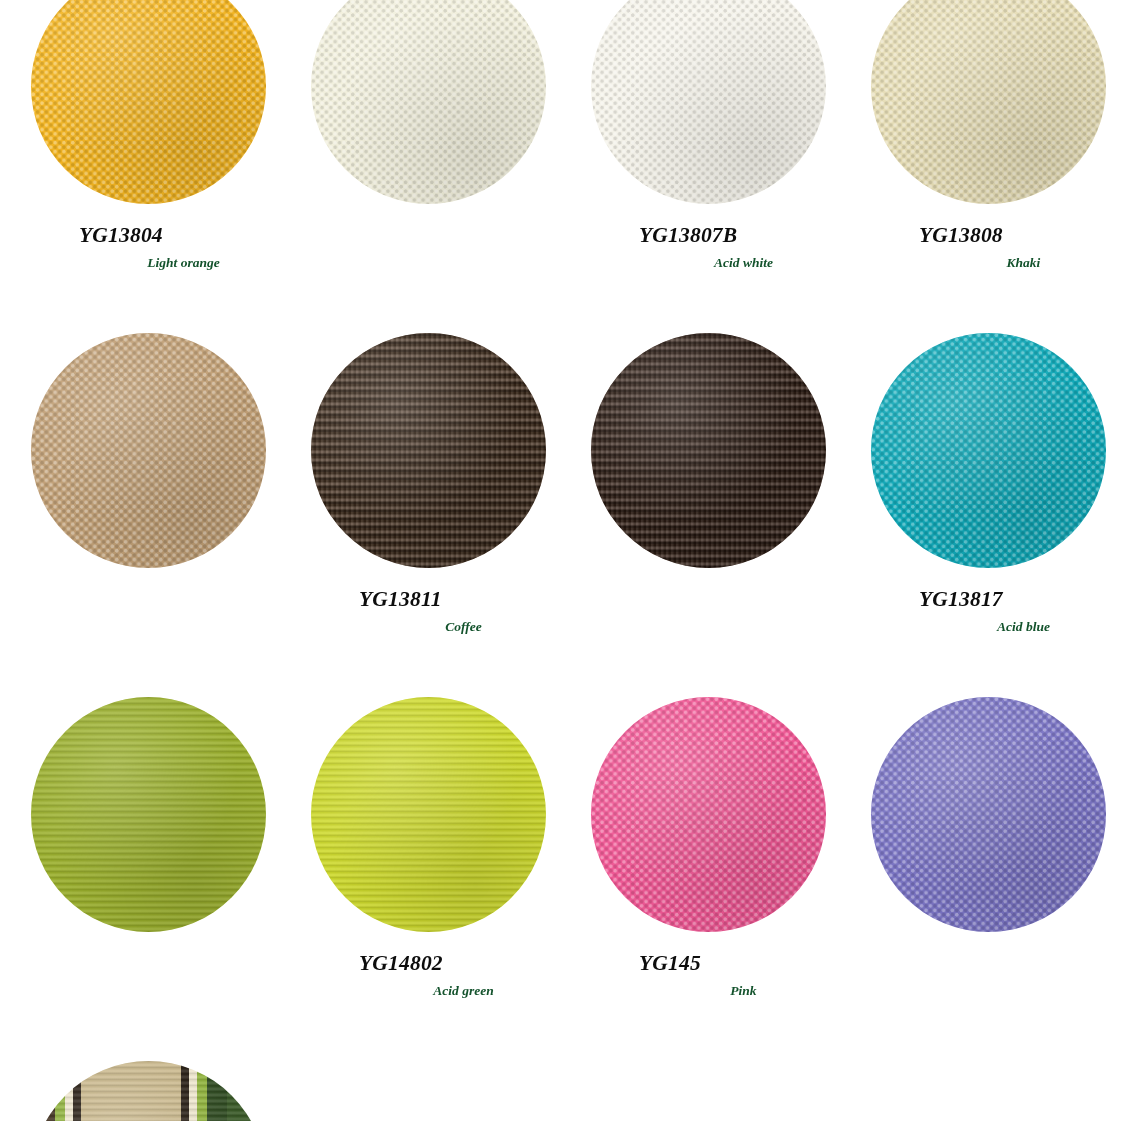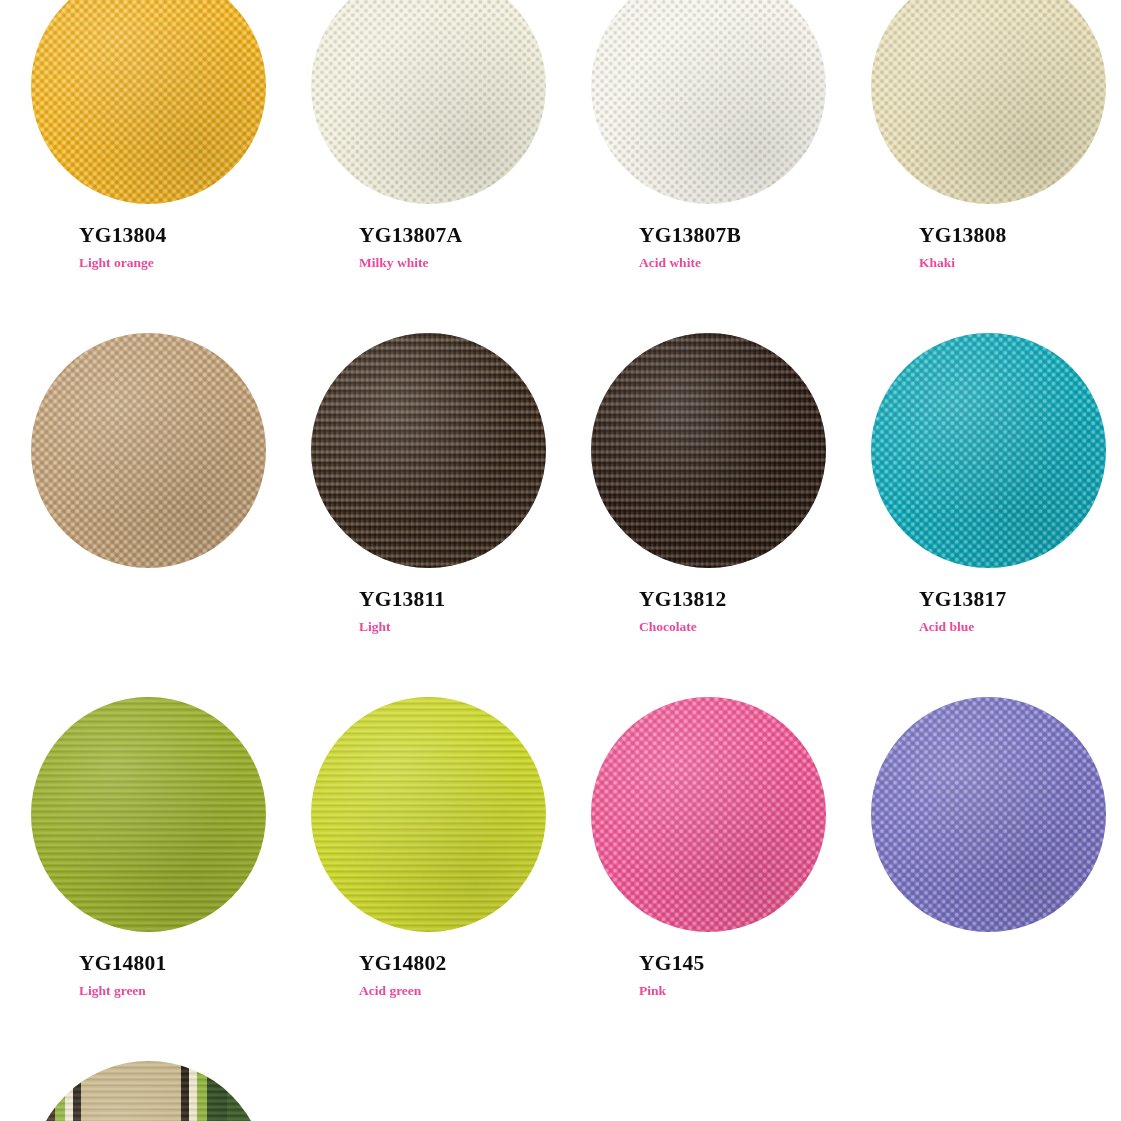--- a/index.html
+++ b/index.html
@@ -116,40 +116,42 @@
   
   .weave-shade {
     background-image:
       radial-gradient(circle at 36% 30%, rgba(255,255,255,0.16) 0%, rgba(255,255,255,0) 55%),
       radial-gradient(circle at 70% 80%, rgba(0,0,0,0.10) 0%, rgba(0,0,0,0) 60%);
   }
 
   .swatch-caption {
     padding-left: 71px;
     padding-top: 14px;
+    font-style: italic;
   }
 
   .swatch-code {
     font-family: "Liberation Serif", "DejaVu Serif", serif;
     font-weight: bold;
     font-size: 21.5px;
     letter-spacing: 0.2px;
     line-height: 1.1;
     color: #0d0d0d;
     white-space: nowrap;
   }
 
   .swatch-name {
     font-family: "Liberation Serif", "DejaVu Serif", serif;
     font-weight: bold;
     font-size: 13.5px;
     line-height: 1.1;
-    color: #ec4899;
+    color: #14532d;
     margin-top: 8px;
     white-space: nowrap;
+    text-align: center;
   }
 </style>
 </head>
 <body>
 
 <div id="swatch-catalog">
   <div class="swatch-grid">
       <div class="swatch-cell">
         <div class="swatch-disc-wrap">
           <div class="swatch-disc" style="background-color: rgb(242, 181, 36);">
@@ -162,24 +164,20 @@
           <div class="swatch-name">Light orange</div>
         </div>
       </div>
       <div class="swatch-cell">
         <div class="swatch-disc-wrap">
           <div class="swatch-disc" style="background-color: rgb(241, 239, 220);">
             <div class="weave weave-dots"></div>
             <div class="weave weave-shade"></div>
           </div>
         </div>
-        <div class="swatch-caption">
-          <div class="swatch-code">YG13807A</div>
-          <div class="swatch-name">Milky white</div>
-        </div>
       </div>
       <div class="swatch-cell">
         <div class="swatch-disc-wrap">
           <div class="swatch-disc" style="background-color: rgb(245, 243, 234);">
             <div class="weave weave-dots"></div>
             <div class="weave weave-shade"></div>
           </div>
         </div>
         <div class="swatch-caption">
           <div class="swatch-code">YG13807B</div>
@@ -208,58 +206,50 @@
       </div>
       <div class="swatch-cell">
         <div class="swatch-disc-wrap">
           <div class="swatch-disc" style="background-color: rgb(75, 53, 35);">
             <div class="weave weave-mottle"></div>
             <div class="weave weave-shade"></div>
           </div>
         </div>
         <div class="swatch-caption">
           <div class="swatch-code">YG13811</div>
-          <div class="swatch-name">Light</div>
+          <div class="swatch-name">Coffee</div>
         </div>
       </div>
       <div class="swatch-cell">
         <div class="swatch-disc-wrap">
           <div class="swatch-disc" style="background-color: rgb(58, 37, 26);">
             <div class="weave weave-mottle"></div>
             <div class="weave weave-shade"></div>
           </div>
         </div>
-        <div class="swatch-caption">
-          <div class="swatch-code">YG13812</div>
-          <div class="swatch-name">Chocolate</div>
-        </div>
       </div>
       <div class="swatch-cell">
         <div class="swatch-disc-wrap">
           <div class="swatch-disc" style="background-color: rgb(18, 169, 184);">
             <div class="weave weave-dots"></div>
             <div class="weave weave-shade"></div>
           </div>
         </div>
         <div class="swatch-caption">
           <div class="swatch-code">YG13817</div>
           <div class="swatch-name">Acid blue</div>
         </div>
       </div>
       <div class="swatch-cell">
         <div class="swatch-disc-wrap">
           <div class="swatch-disc" style="background-color: rgb(155, 176, 44);">
             <div class="weave weave-ribs"></div>
             <div class="weave weave-shade"></div>
           </div>
         </div>
-        <div class="swatch-caption">
-          <div class="swatch-code">YG14801</div>
-          <div class="swatch-name">Light green</div>
-        </div>
       </div>
       <div class="swatch-cell">
         <div class="swatch-disc-wrap">
           <div class="swatch-disc" style="background-color: rgb(206, 218, 45);">
             <div class="weave weave-ribs"></div>
             <div class="weave weave-shade"></div>
           </div>
         </div>
         <div class="swatch-caption">
           <div class="swatch-code">YG14802</div>

